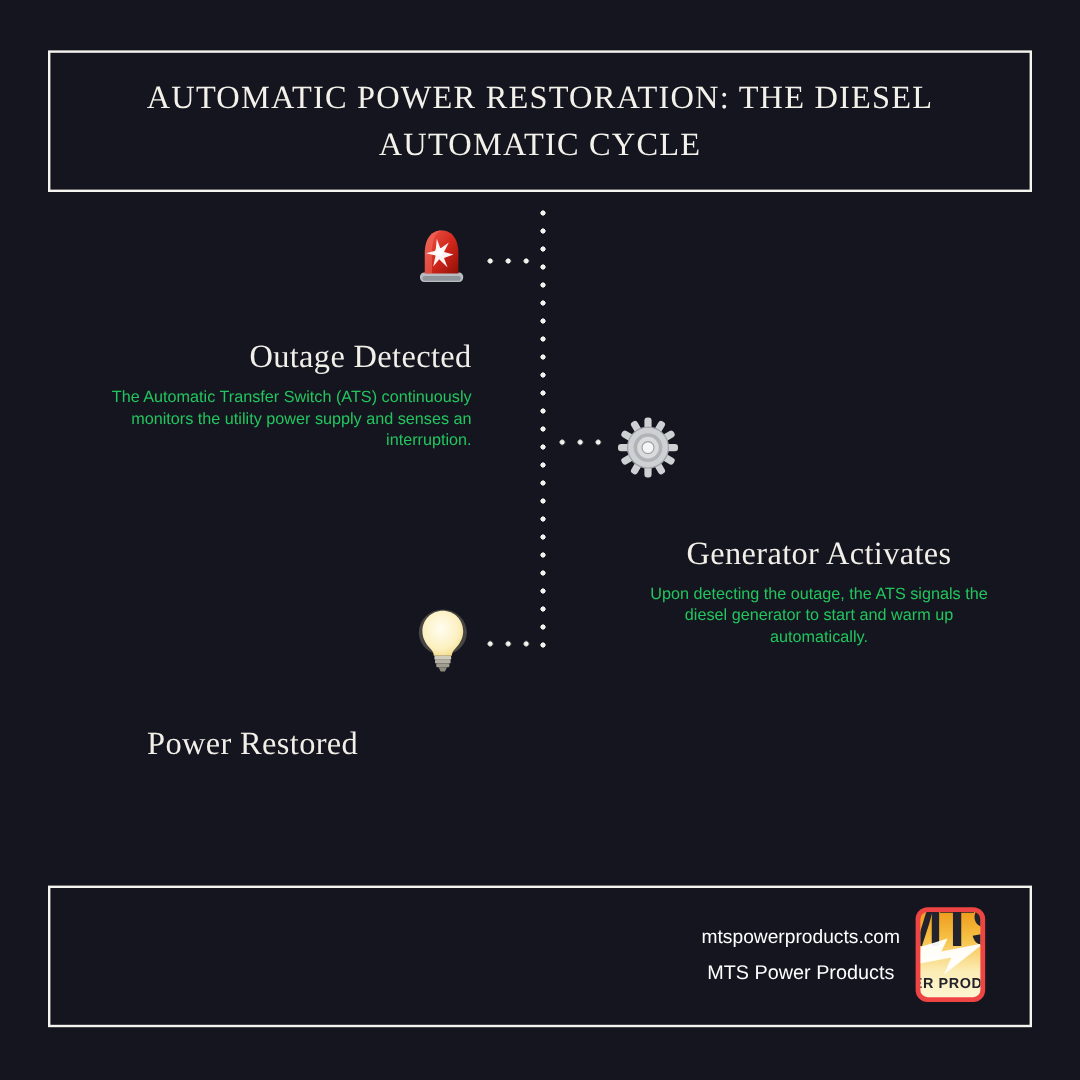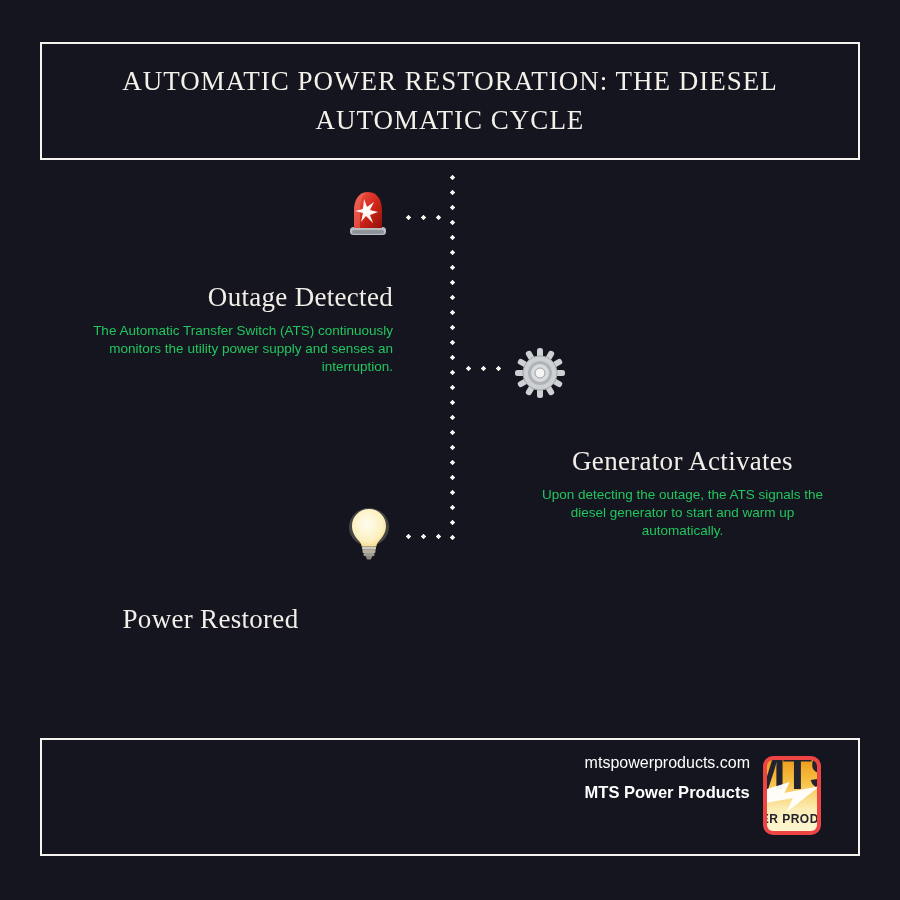--- a/index.html
+++ b/index.html
@@ -48,24 +48,24 @@
   }
   .step.s1{right:507px;top:281px;width:345px;text-align:right;}
   .step.s2{left:515px;top:445px;width:335px;text-align:center;}
   .step.s3{right:507px;top:580px;width:365px;text-align:center;margin-top:23px;}
   
   .footer-box{
     position:absolute;left:40px;top:738px;width:816px;height:114px;
     border:2px solid #f5f4ef;
   }
   .footer-text{
-    position:absolute;right:150px;top:753px;text-align:left;color:#ffffff;
+    position:absolute;right:150px;top:772px;text-align:center;color:#ffffff;
   }
   .footer-site{font-size:16px;line-height:20px;font-weight:400;}
-  .footer-company{font-size:16.5px;line-height:20px;font-weight:700;margin-top:9px;}
+  .footer-company{font-size:16.5px;line-height:20px;font-weight:400;margin-top:9px;}
   .logo{
     position:absolute;left:763px;top:756px;width:58px;height:79px;
     background:#ef4444;border-radius:10px;padding:0;box-sizing:border-box;
   }
   .logo-inner{
     position:absolute;left:4px;top:4px;right:4px;bottom:4px;border-radius:6px;
     overflow:hidden;
     background:linear-gradient(180deg,#ef9c1c 0%,#f6c044 30%,#fcedb6 70%,#fdf6d2 100%);
   }
   .logo-big{

